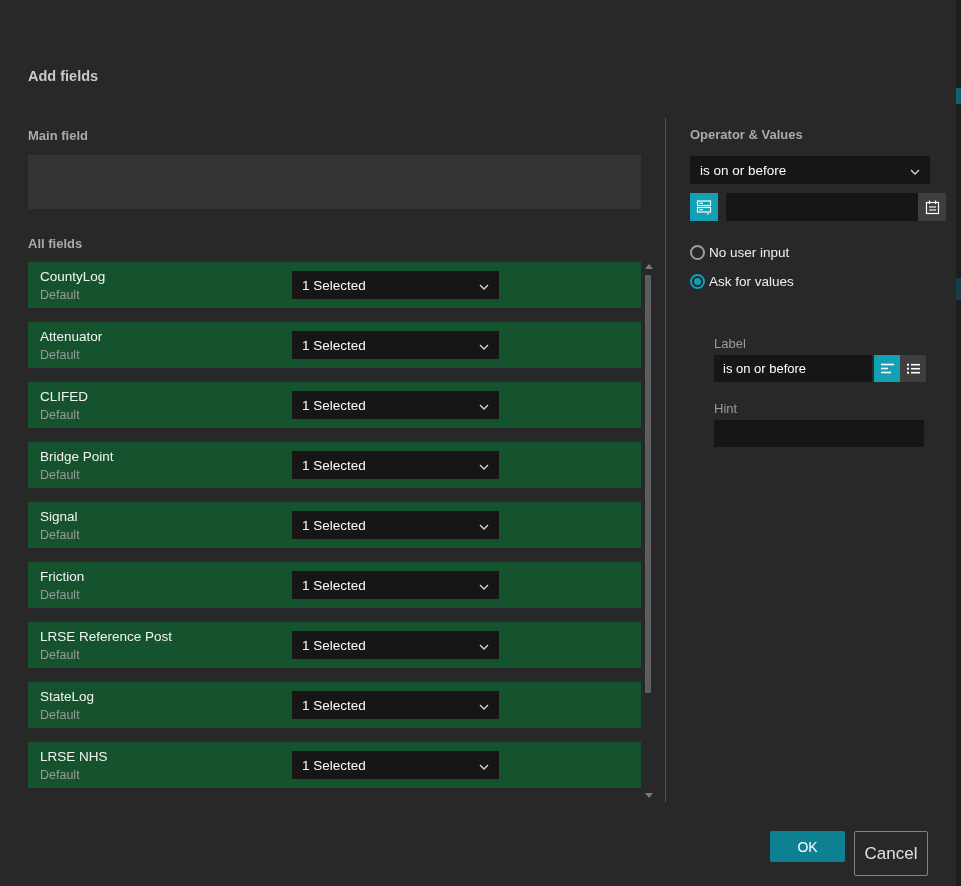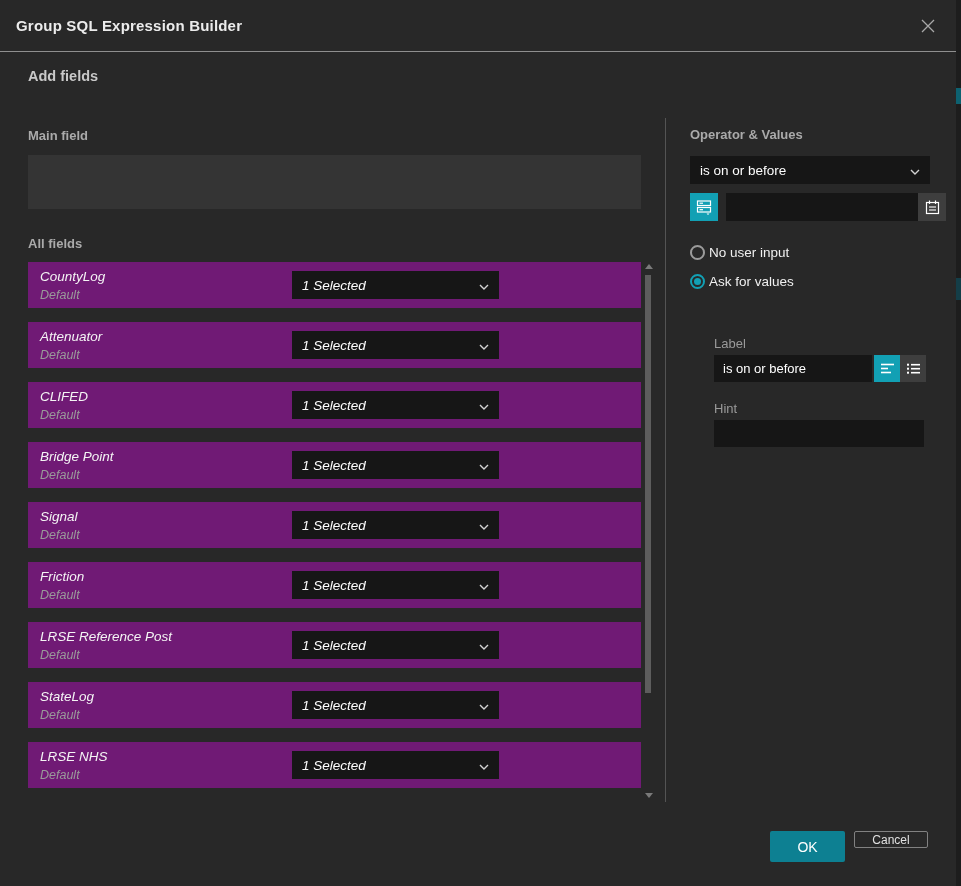--- a/index.html
+++ b/index.html
@@ -40,21 +40,21 @@
   .chev { flex:none; margin-left:6px; }
 
   
   .main-box { position:absolute; left:28px; top:155px; width:613px; height:54px; background:#343434; }
   .mf-select1 { position:absolute; left:12px; top:13px; width:242px; }
   .mf-select2 { position:absolute; left:268px; top:13px; width:207px; }
   .cal-gold { margin-right:8px; flex:none; display:flex; }
 
   
   .rows { position:absolute; left:28px; top:262px; width:613px; }
-  .row { position:relative; width:613px; height:46px; background:#701a75; margin-bottom:14px;font-style:italic; }
+  .row { position:relative; width:613px; height:46px; background:#14532d; margin-bottom:14px; }
   .row .fname { position:absolute; left:12px; top:7px; font-size:13.5px; color:#f4f4f4; }
   .row .fsub  { position:absolute; left:12px; top:26px; font-size:12.5px; color:#9a9a9a; }
   .row .select { position:absolute; left:264px; top:9px; width:207px; }
 
   
   .scrollbar { position:absolute; left:643px; top:264px; width:10px; height:534px; }
   .sb-up { position:absolute; top:0; left:2px; width:0; height:0;
     border-left:4px solid transparent; border-right:4px solid transparent; border-bottom:5px solid #7a7a7a; }
   .sb-thumb { position:absolute; top:11px; left:2px; width:6px; height:418px; background:#5d5d5d; }
   .sb-down { position:absolute; bottom:0; left:2px; width:0; height:0;
@@ -95,43 +95,35 @@
     background:#161616; border:0; outline:none; color:#fff; font-size:13px; padding:0 9px; font-family:inherit;
   }
 
   
   .ok-btn {
     position:absolute; left:770px; top:831px; width:75px; height:31px;
     background:var(--accent); color:#fff; border:0; border-radius:2px;
     font-size:14px; font-family:inherit; cursor:pointer;
   }
   .cancel-btn {
-    position:absolute; left:854px; top:831px; width:74px; height:17px;
+    position:absolute; left:854px; top:831px; width:74px; height:45px;
     background:transparent; color:#e0e0e0; border:1px solid #818181; border-radius:2px;
-    font-size:12px; font-family:inherit; cursor:pointer;
+    font-size:17px; font-family:inherit; cursor:pointer;
   }
 </style>
 </head>
 <body>
 
 <div class="dialog">
 
   <div class="bg-strip">
     <div class="sliver1"></div>
     <div class="sliver2"></div>
   </div>
 
-  <div class="header">
-    <span class="title">Group SQL Expression Builder</span>
-    <span class="close-btn">
-      <svg width="16" height="16" viewBox="0 0 16 16">
-          <path d="M2 2 L14 14 M14 2 L2 14" stroke="#a8a8a8" stroke-width="1.3"></path>
-        </svg>
-    </span>
-  </div>
 
   <div class="section-h1" style="top:68px">Add fields</div>
   <div class="section-h2" style="top:128px">Main field</div>
 
   <div class="main-box">
   </div>
 
   <div class="section-h2" style="top:236px">All fields</div>
 
   <div class="rows">

